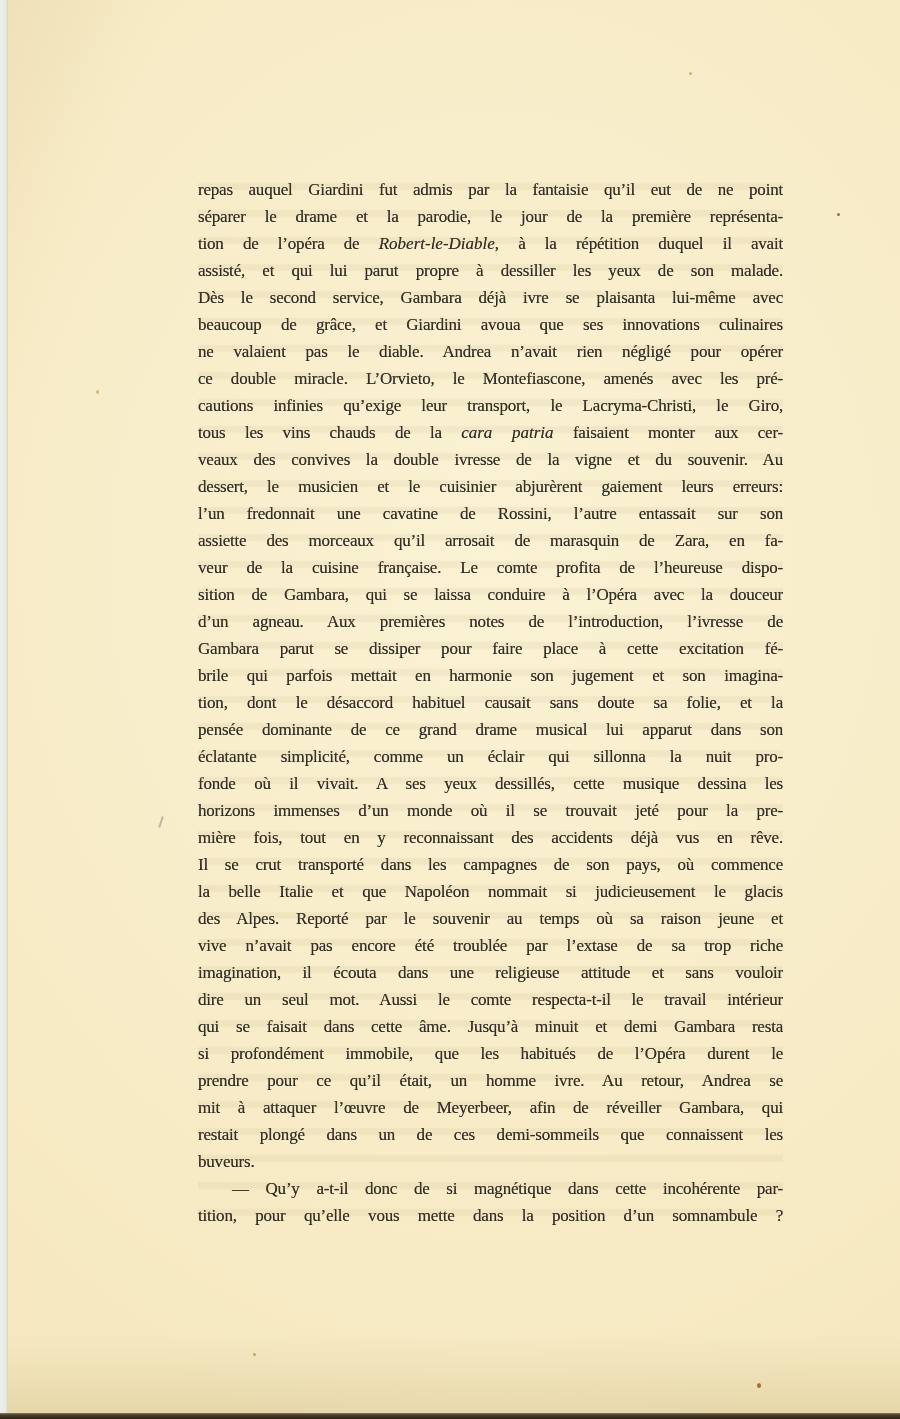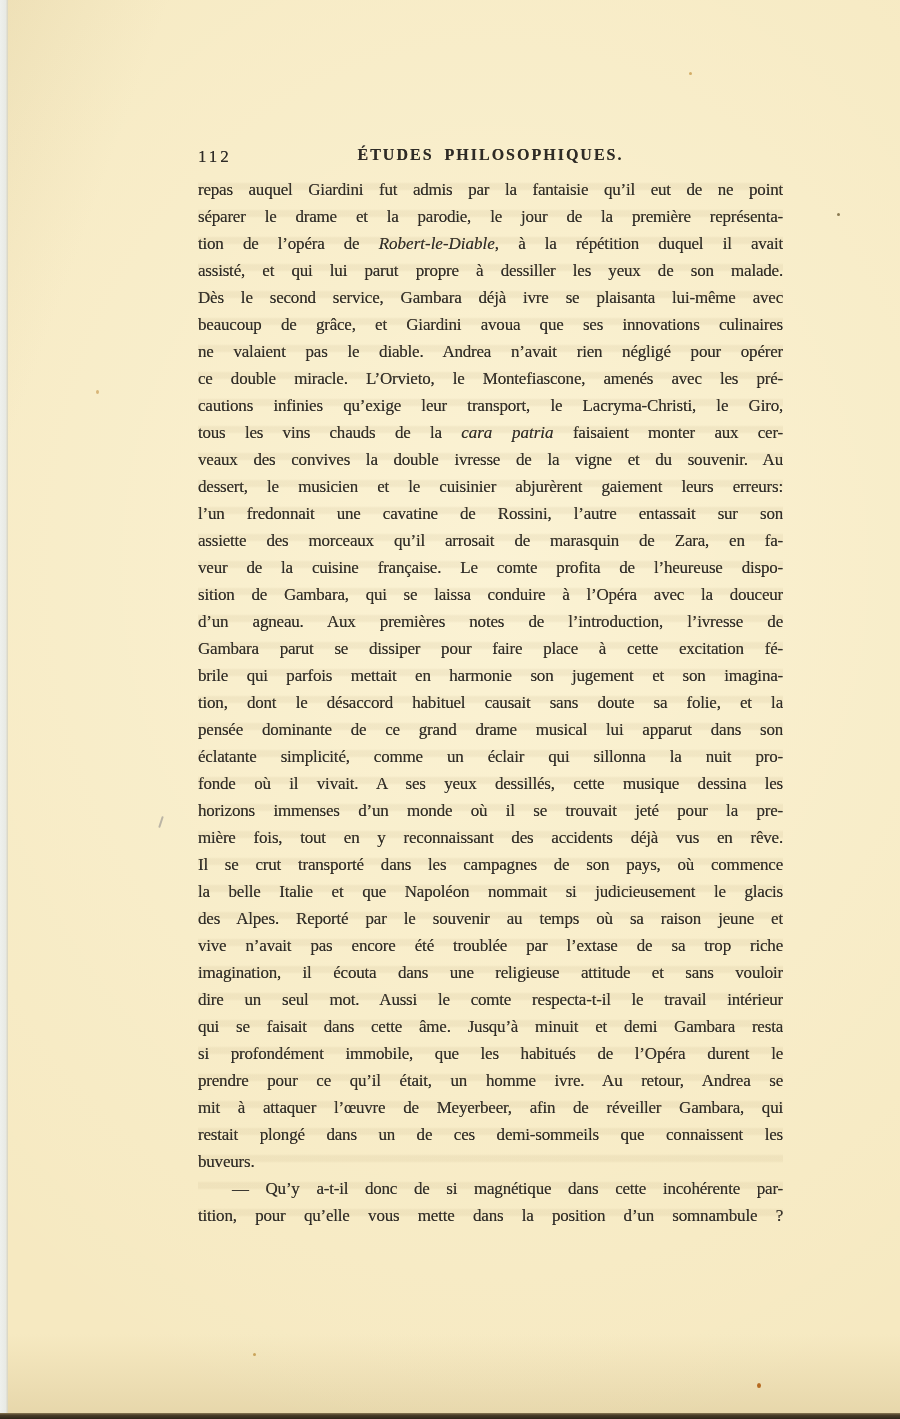--- a/index.html
+++ b/index.html
@@ -110,24 +110,20 @@
     border-radius: 1px;
     pointer-events: none;
   }
 </style>
 </head>
 <body>
 
 <div class="page">
   <div class="left-edge"></div>
 
-  <div class="header">
-    <span class="pagenum">112</span>
-    <span class="running-title">ÉTUDES PHILOSOPHIQUES.</span>
-  </div>
 
   <div class="textblock" id="textblock">
       <div>
         <div class="line"><span>repas auquel Giardini fut admis par la fantaisie qu’il eut de ne point</span></div>
         <div class="line"><span>séparer le drame et la parodie, le jour de la première représenta-</span></div>
         <div class="line"><span>tion de l’opéra de </span><em>Robert-le-Diable</em><span>, à la répétition duquel il avait</span></div>
         <div class="line"><span>assisté, et qui lui parut propre à dessiller les yeux de son malade.</span></div>
         <div class="line"><span>Dès le second service, Gambara déjà ivre se plaisanta lui-même avec</span></div>
         <div class="line"><span>beaucoup de grâce, et Giardini avoua que ses innovations culinaires</span></div>
         <div class="line"><span>ne valaient pas le diable. Andrea n’avait rien négligé pour opérer</span></div>

